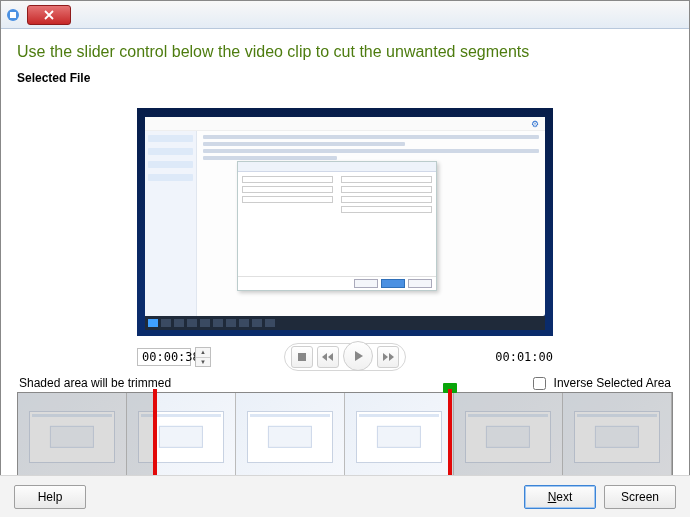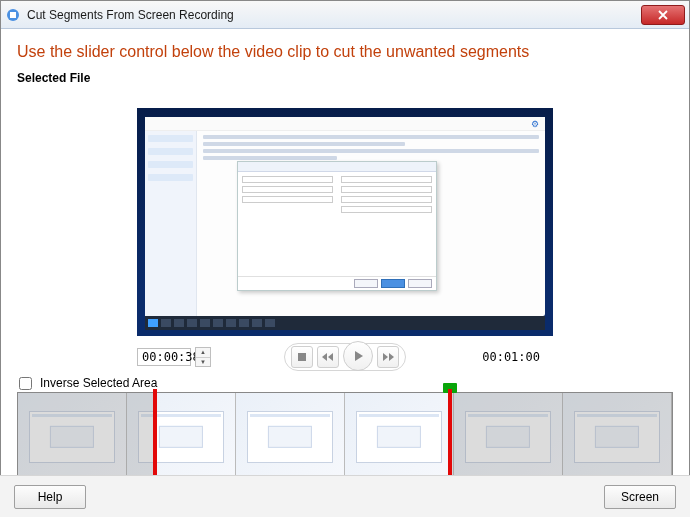--- a/index.html
+++ b/index.html
@@ -40,21 +40,21 @@
     display: flex;
     align-items: center;
     justify-content: center;
     cursor: pointer;
   }
   .titlebar .close-btn svg { width: 10px; height: 10px; }
   .content {
     padding: 14px 16px 0 16px;
   }
   .heading {
-    color: #c2410c;
+    color: #4d7c0f;
     font-size: 16px;
     font-weight: 400;
     margin-bottom: 10px;
   }
   .file-row {
     font-size: 12px;
     display: flex;
     gap: 14px;
     margin-bottom: 23px;
   }
@@ -155,21 +155,21 @@
     display:flex;align-items:center;justify-content:center;
     cursor:pointer;
     color:#777;
   }
   .ctrl-btn.play {
     width: 30px; height: 30px;
     border-radius: 50%;
     margin-top:-2px;
   }
   .time-right {
-    position:absolute; right:13px;
+    position:absolute; right:0;
     font-family: Consolas, monospace;
     font-size: 12px;
   }
   .trim-label-row {
     display:flex; justify-content:space-between; align-items:center;
     margin: 6px 2px 2px 2px;
   }
   .trim-label { font-size: 12px; }
   .inverse-row { display:flex; align-items:center; gap:8px; font-size:12px;}
   .inverse-row input { width:13px; height:13px; }
@@ -240,21 +240,20 @@
 </head>
 <body>
 
 <div class="titlebar">
   <span class="app-icon">
     <svg viewBox="0 0 16 16">
         <circle cx="8" cy="8" r="6" fill="#4a90e2"></circle>
         <rect x="5" y="5" width="6" height="6" fill="#fff"></rect>
       </svg>
   </span>
-  <span class="title">Cut Segments From Screen Recording</span>
   <div class="close-btn">
     <svg viewBox="0 0 10 10">
         <path d="M1 1 L9 9 M9 1 L1 9" stroke="#fff" stroke-width="1.8"></path>
       </svg>
   </div>
 </div>
 
 <div class="content">
   <div class="heading">Use the slider control below the video clip to cut the unwanted segments</div>
 
@@ -348,20 +347,21 @@
           <svg width="12" height="10" viewBox="0 0 12 10">
               <path d="M1 1 L6 5 L1 9 Z M7 1 L12 5 L7 9 Z" fill="#888"></path>
             </svg>
         </div>
       </div>
       <div class="time-right">00:01:00</div>
     </div>
   </div>
 
   <div class="trim-label-row">
+    <span class="trim-label">Shaded area will be trimmed</span>
     <label class="inverse-row">
       <input type="checkbox" style="">
       <span>Inverse Selected Area</span>
     </label>
   </div>
 
   <div class="timeline">
     <div class="thumb">
         <div class="thumb-inner"></div>
       </div>
@@ -395,14 +395,15 @@
     <div class="marker red" id="marker-red-extra" style="left: calc(66% - 3px);">
       <div class="stem"></div>
         <div class="foot"></div>
     </div>
   </div>
 </div>
 
 <div class="footer">
   <button class="btn">Help</button>
   <div class="spacer"></div>
+  <button class="btn default"><span class="underline">N</span><span id="next-rest">ext</span></button>
   <button class="btn">Screen</button>
 </div>
 
 </body></html>

